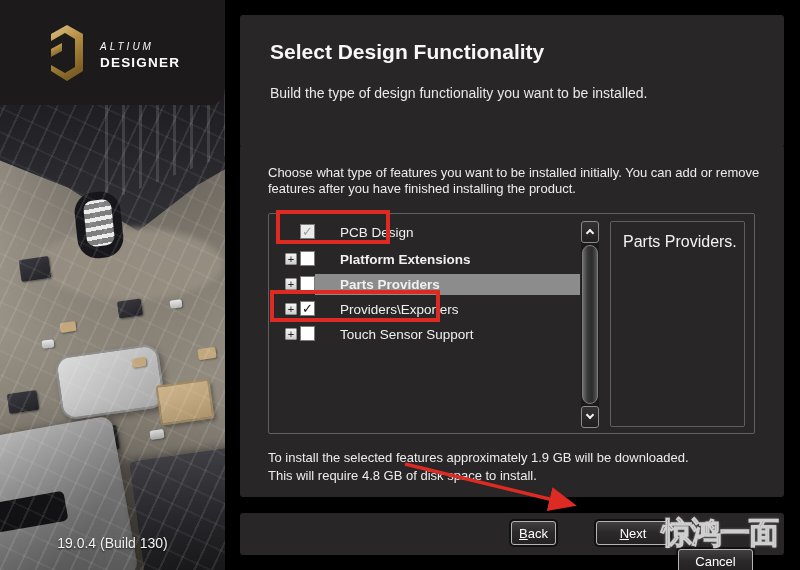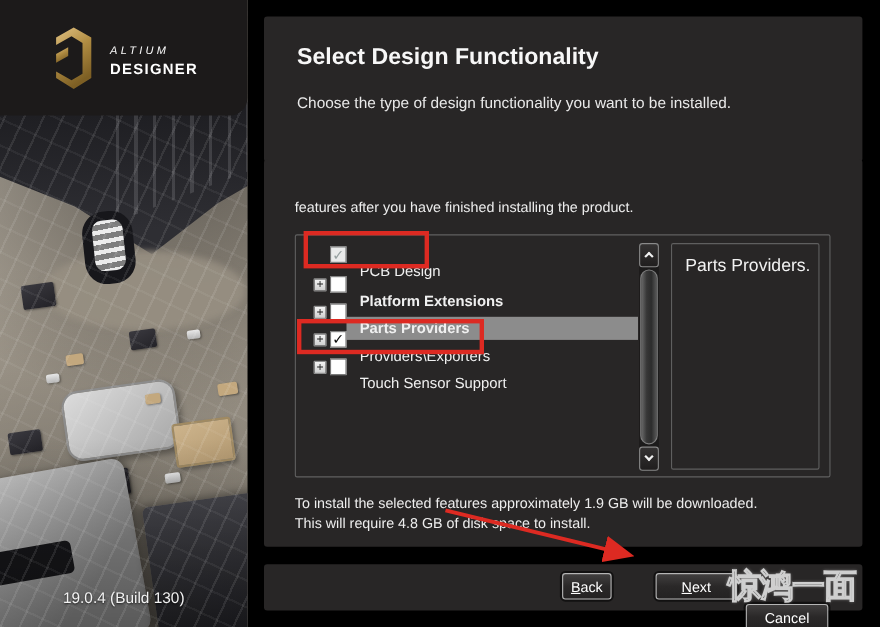--- a/index.html
+++ b/index.html
@@ -74,21 +74,21 @@
 
   
   .row{position:absolute;left:269px;width:311px;height:25px;font-size:13.5px;}
   .row .expander{position:absolute;left:16px;top:6px;width:12px;height:12px;border:1px solid #8f8f8f;
         background:linear-gradient(#f4f4f4,#cfcfcf);color:#222;font-size:11px;line-height:10px;
         text-align:center;border-radius:1px;}
   .row .checkbox{position:absolute;left:31px;top:4px;width:15px;height:15px;background:#fff;
         border:1px solid #7a7a7a;text-align:center;line-height:13px;font-size:13px;font-weight:bold;}
   .row .checkbox.grey{background:#eaeaea;color:#97a0a0;}
   .row .checkbox.black{color:#0d0d0d;}
-  .row .labelwrap{position:absolute;left:46px;right:0;top:16px;height:21px;line-height:21px;padding-left:12px;}
+  .row .labelwrap{position:absolute;left:46px;right:0;top:2px;height:21px;line-height:21px;padding-left:25px;}
   .row.selected .labelwrap{background:#8c8c8c;}
   .row.bold .labelwrap{font-weight:bold;}
 
   
   .scrollbar{position:absolute;left:581px;top:221px;width:18px;height:207px;background:#1c1b1b;border-radius:3px;}
   .sb-btn{position:absolute;left:0;width:18px;height:22px;background:linear-gradient(#343232,#201e1e);
         border:1px solid #8a8a8a;border-radius:3px;}
   .sb-up{top:0;} .sb-down{bottom:0;}
   .chev{position:absolute;left:5px;width:6px;height:6px;border-style:solid;border-color:#f0f0f0;border-width:0;}
   .chev.up{top:8px;border-top-width:2px;border-right-width:2px;transform:rotate(-45deg);}
@@ -166,24 +166,25 @@
       <path fill="url(#gold)" d="M3,25 L14,19 V27 L3,33 Z"></path>
     </svg>
     <div class="logo-text">
       <div class="logo-line1">ALTIUM</div>
       <div class="logo-line2">DESIGNER</div>
     </div>
   </div>
 
   <div class="panel header-panel">
     <div class="title">Select Design Functionality</div>
-    <div class="subtitle">Choose the type of design functionality you want to be installed.</div>
+    <div class="subtitle">Build the type of design functionality you want to be installed.</div>
   </div>
 
   <div class="panel main-panel"></div>
+  <div class="intro1">Choose what type of features you want to be installed initially. You can add or remove</div>
   <div class="intro2">features after you have finished installing the product.</div>
 
   <div class="groupbox"></div>
 
   <div class="row" style="top:220px;">
     <span class="checkbox grey"><span>✓</span></span>
     <span class="labelwrap">PCB Design</span>
   </div>
   <div class="row bold" style="top:247px;">
     <span class="expander">+</span>

